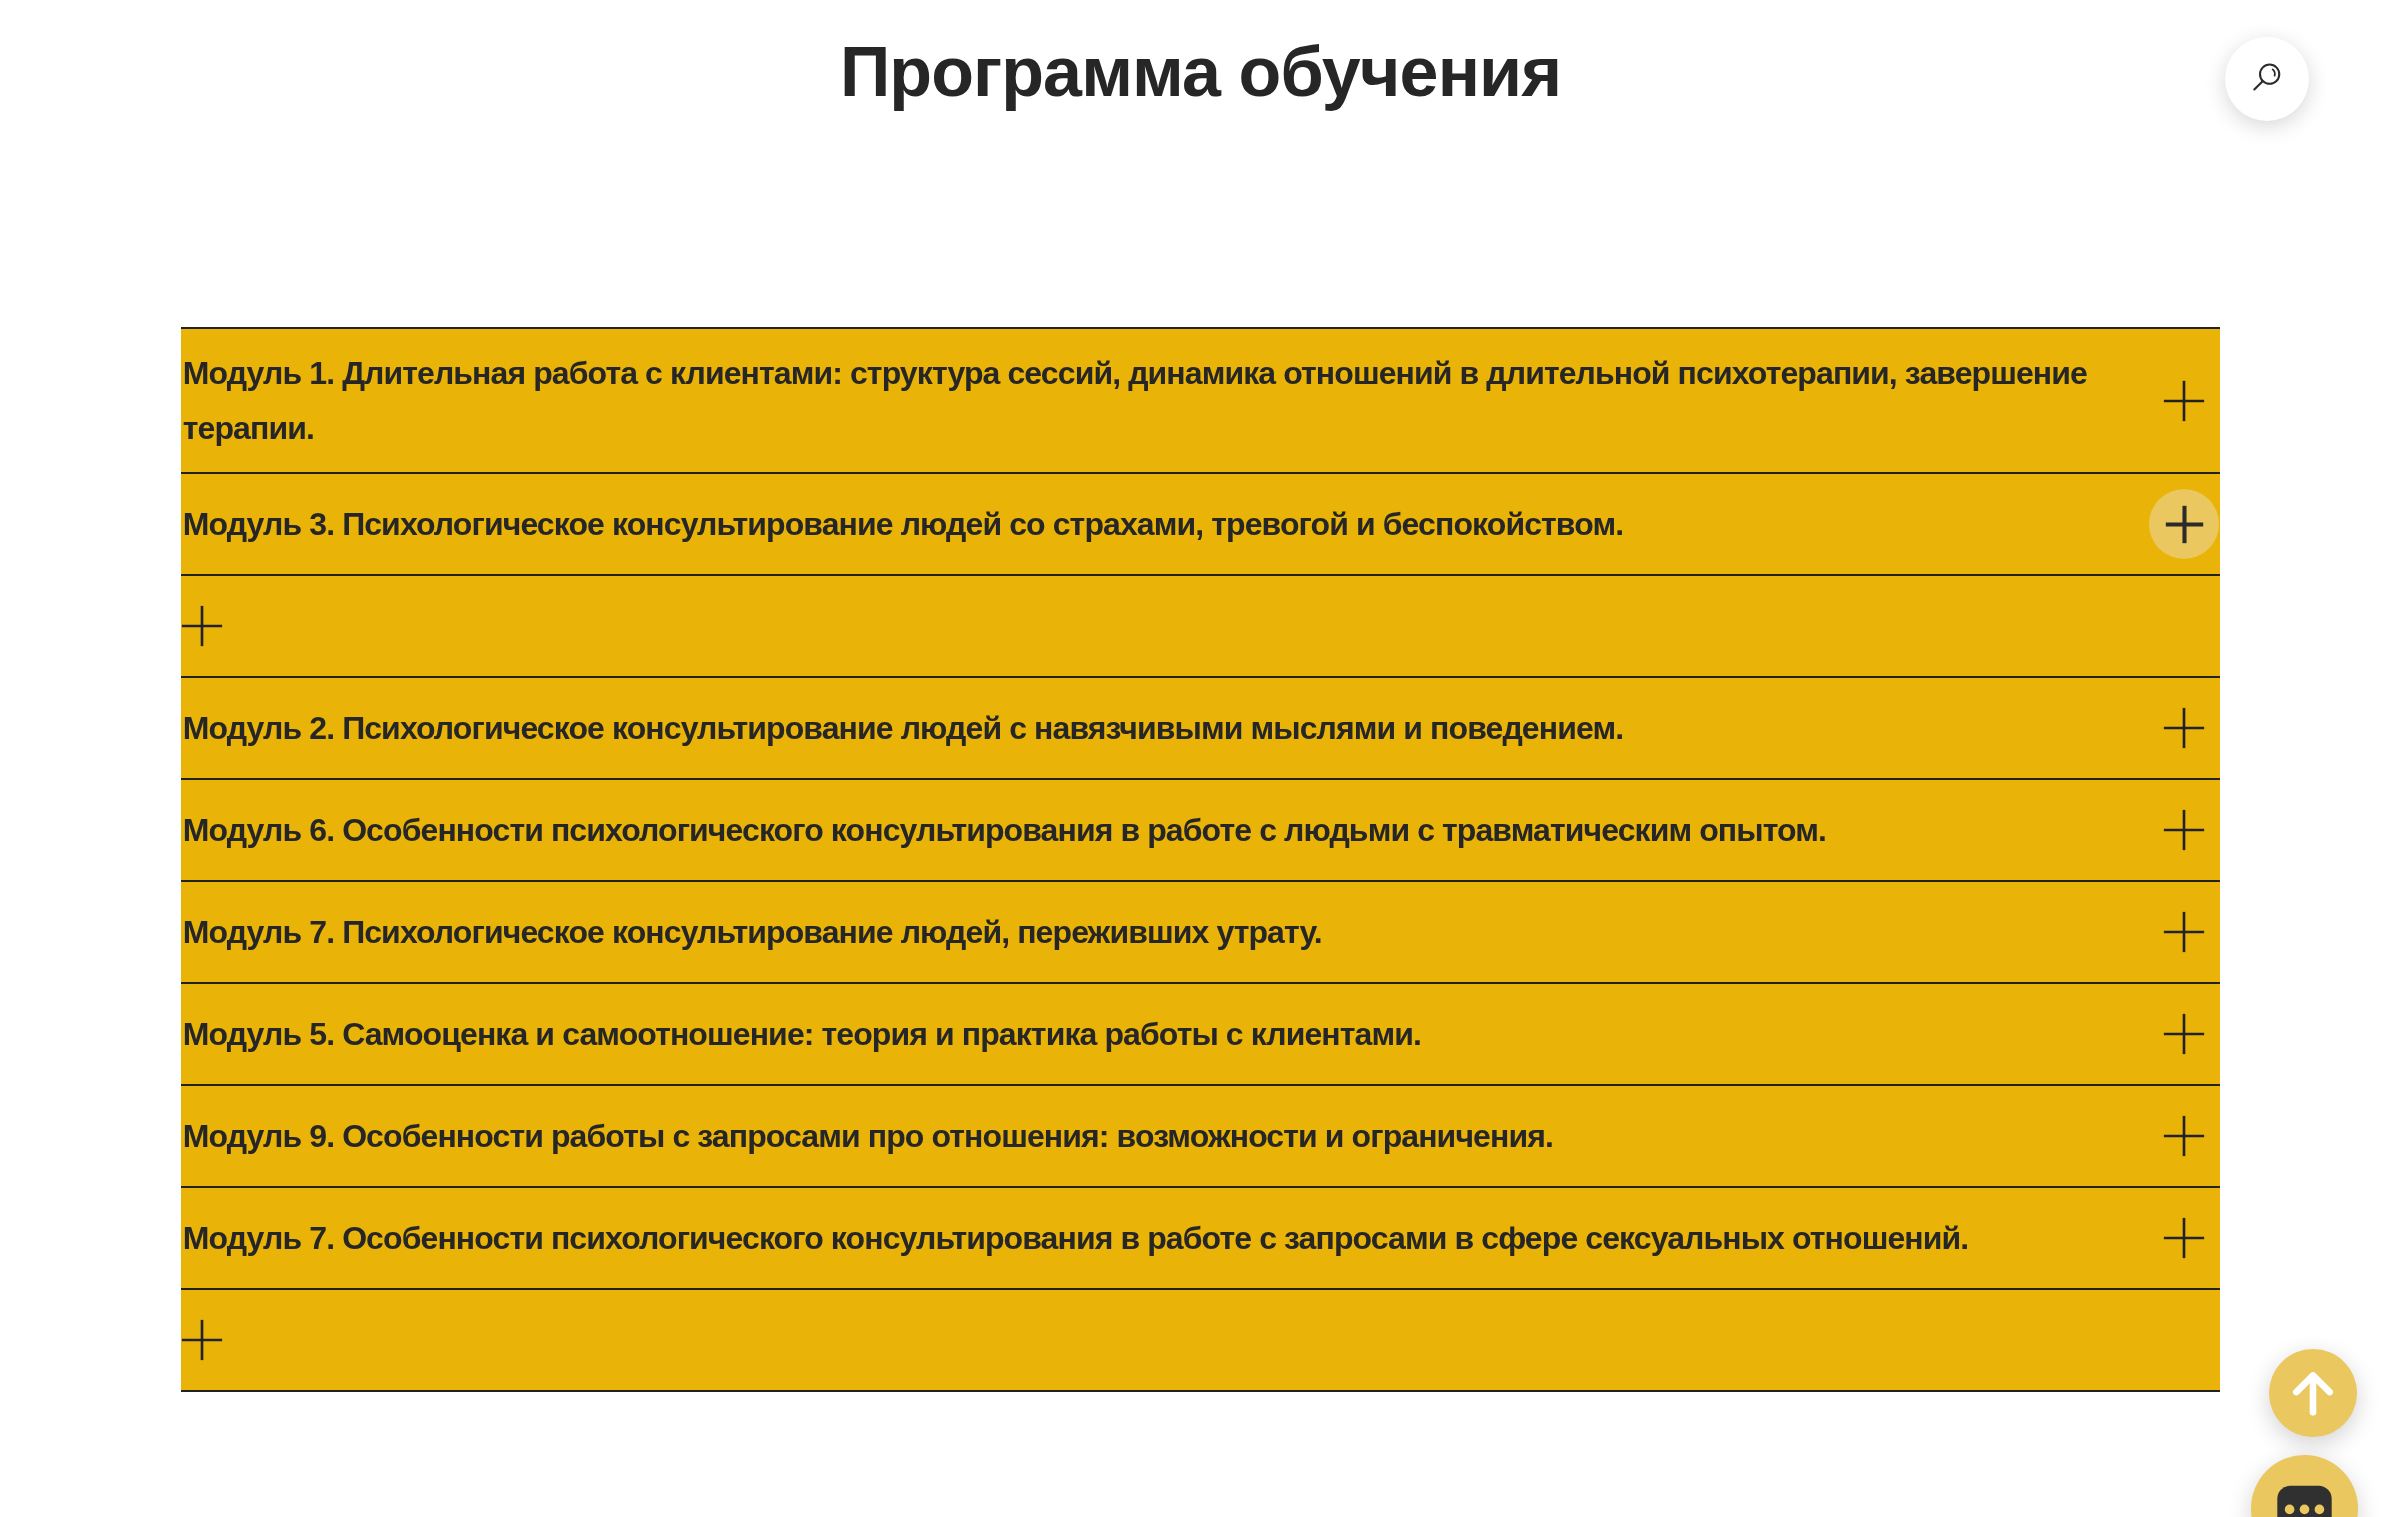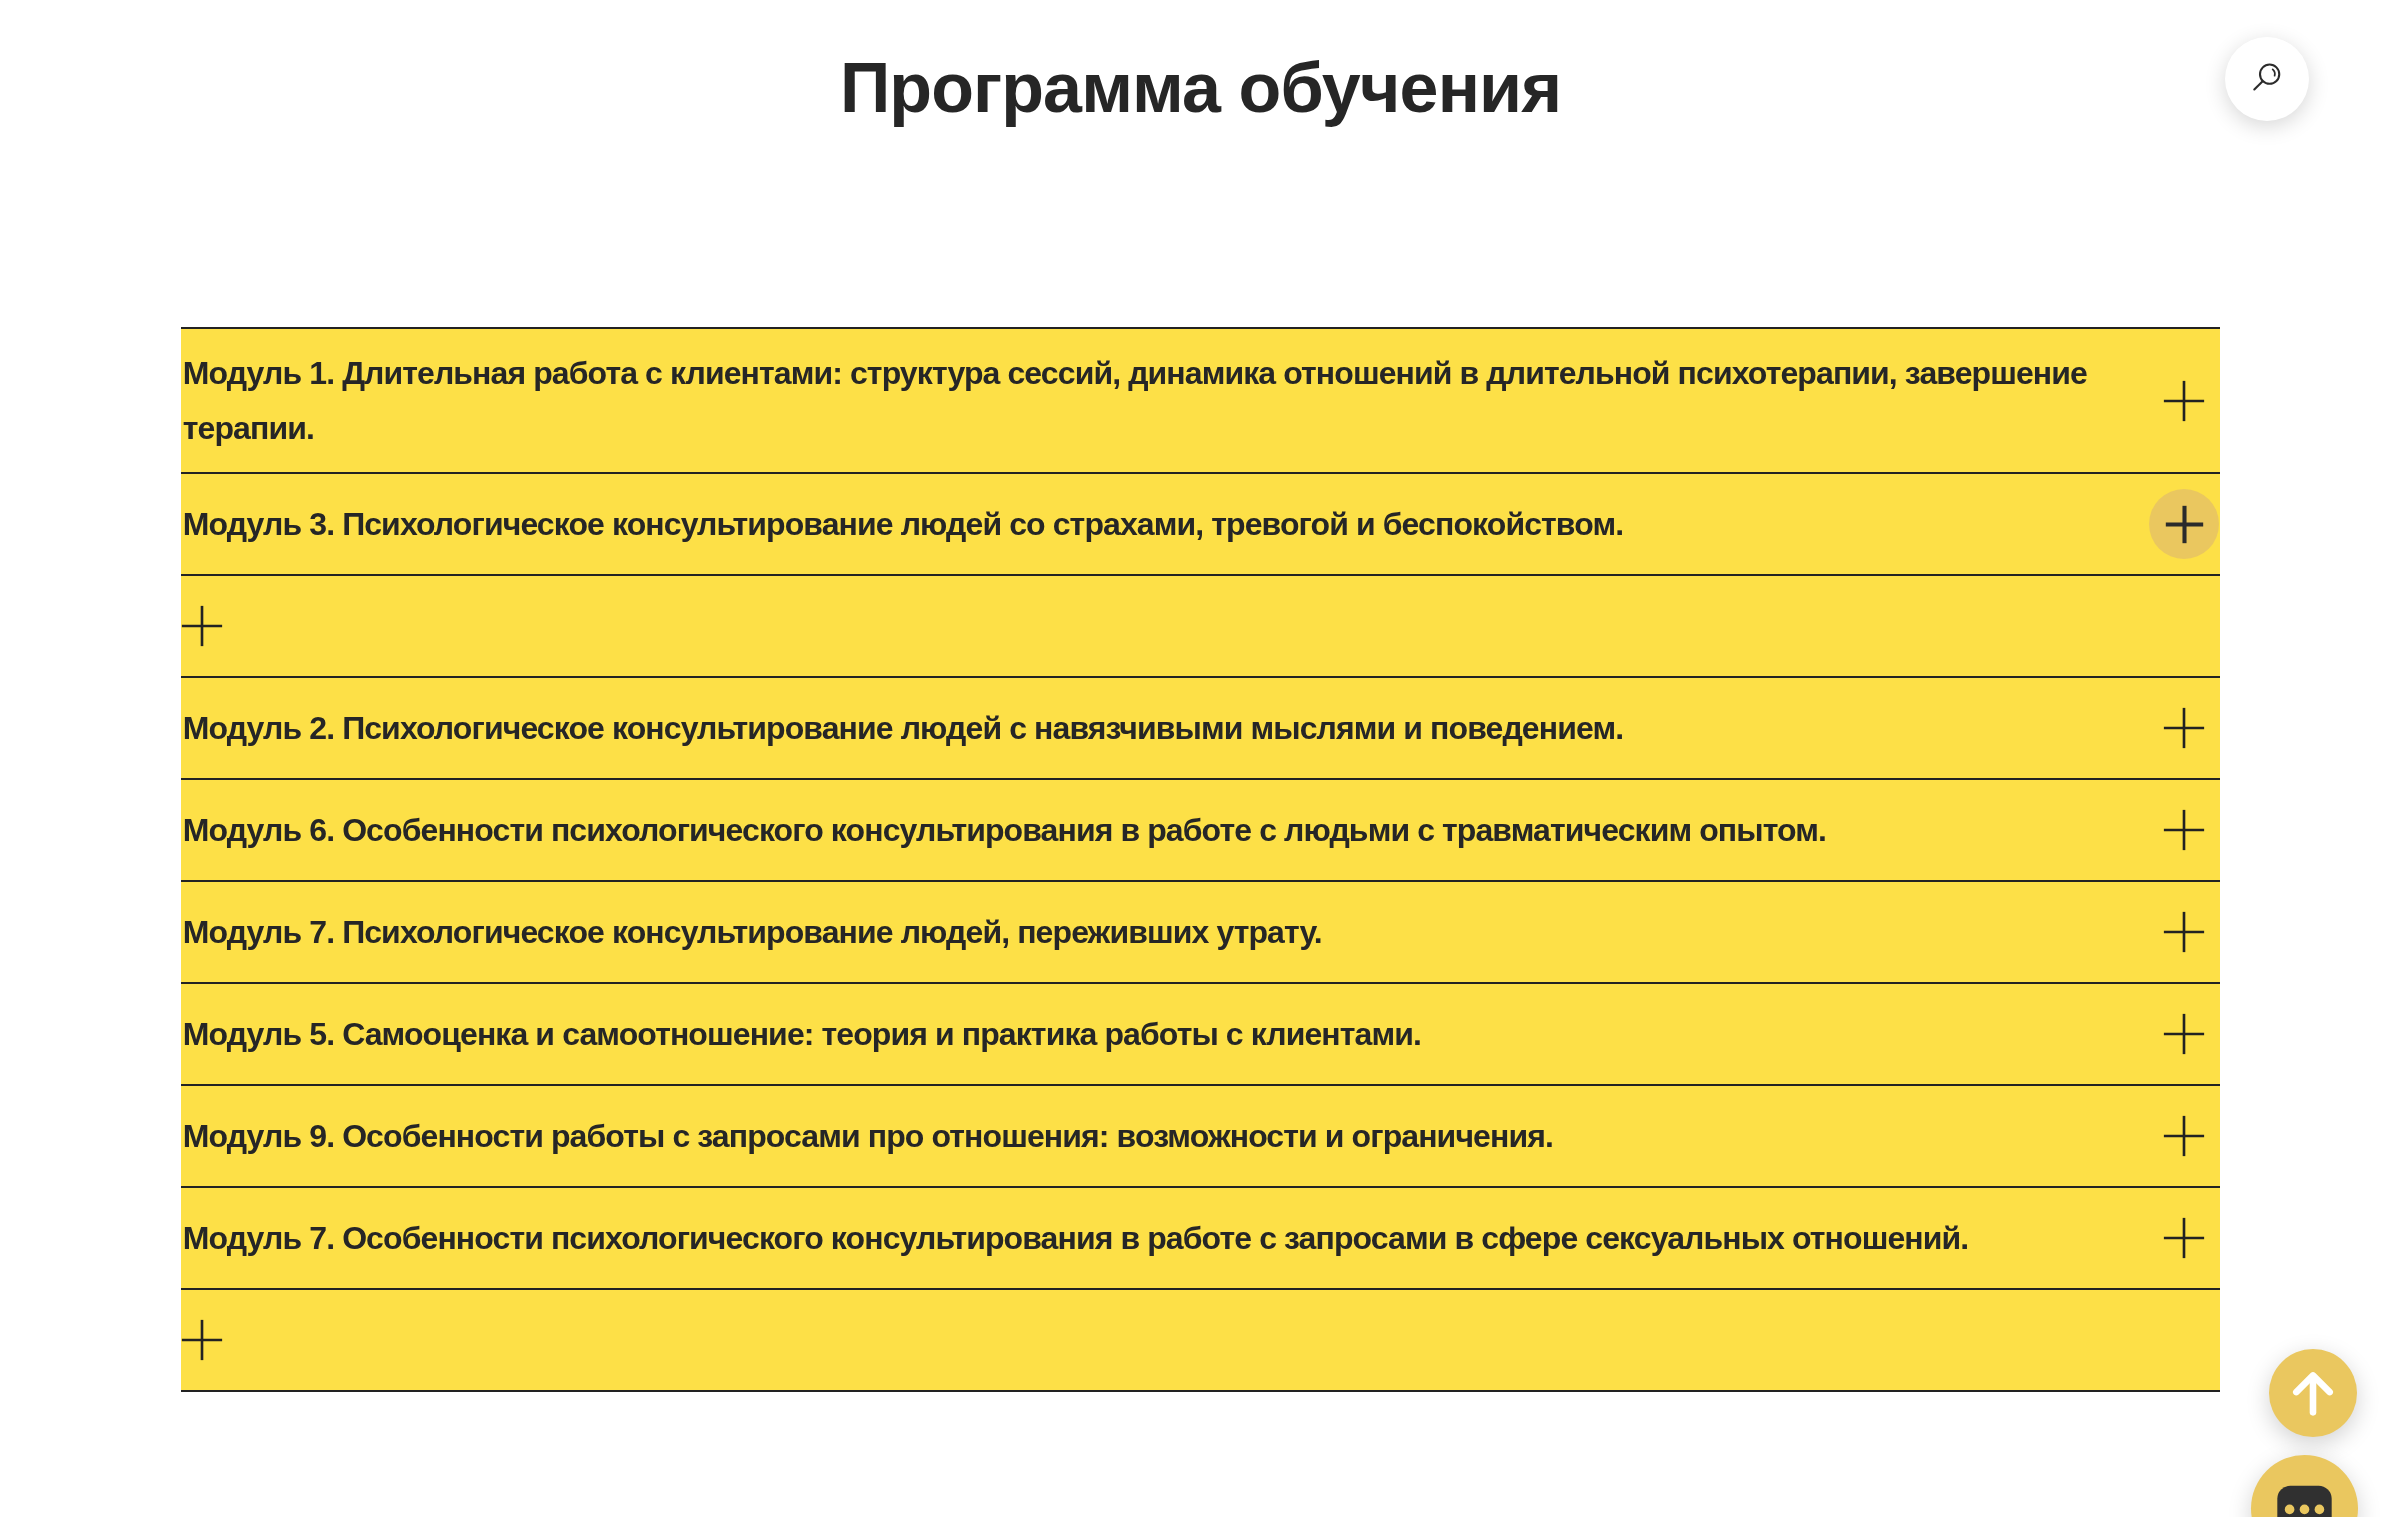--- a/index.html
+++ b/index.html
@@ -5,21 +5,21 @@
   * { margin:0; padding:0; box-sizing:border-box; }
   html,body {
     width:2401px; height:1518px; overflow:hidden;
     background:#ffffff;
     font-family:"Liberation Sans","DejaVu Sans",sans-serif;
   }
   .page { position:relative; width:2401px; height:1518px; background:#fff; }
 
   
   .page-title {
-    position:absolute; top:48px; left:181px; width:2039px;
+    position:absolute; top:32px; left:181px; width:2039px;
     text-align:center;
     font-size:70px; font-weight:700; letter-spacing:-0.9px;
     color:var(--text,#262626);
   }
 
   
   .search-fab {
     position:absolute; top:37px; left:2225px; width:84px; height:84px;
     border-radius:50%; background:#ffffff; border:none; cursor:pointer;
     box-shadow:0 5.3px 21px rgba(0,0,0,0.16);
@@ -29,21 +29,21 @@
   
   .accordion {
     position:absolute; top:327px; left:181px; width:2039px;
     border-bottom:2.6px solid var(--line,#222);
   }
   .row {
     display:flex; align-items:center;
     height:102px;
     border-top:2.6px solid var(--line,#222);
     padding-right:15px;
-    cursor:pointer; background:#fde047;
+    cursor:pointer; background:#eab308;
   }
   .row:first-child { height:145px; }
   .row-label {
     flex:1 1 auto;
     padding:0 17.6px 0 1.8px;
     font-size:32px; font-weight:700; letter-spacing:-0.9px; line-height:1.7;
     color:var(--text,#262626);
     overflow:visible;
   }
   .row:not(:first-child) .row-label { white-space:nowrap; }

